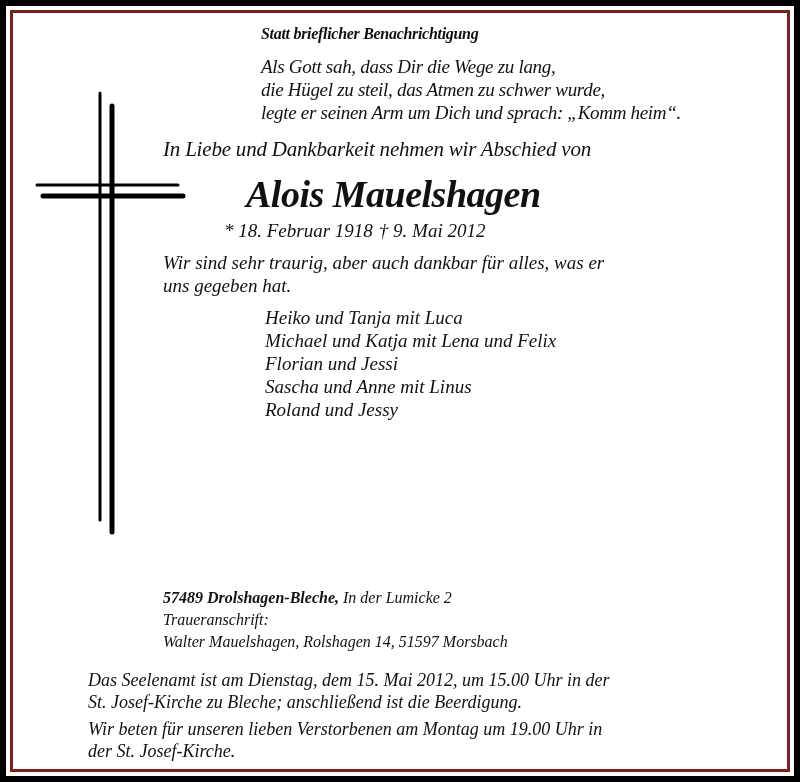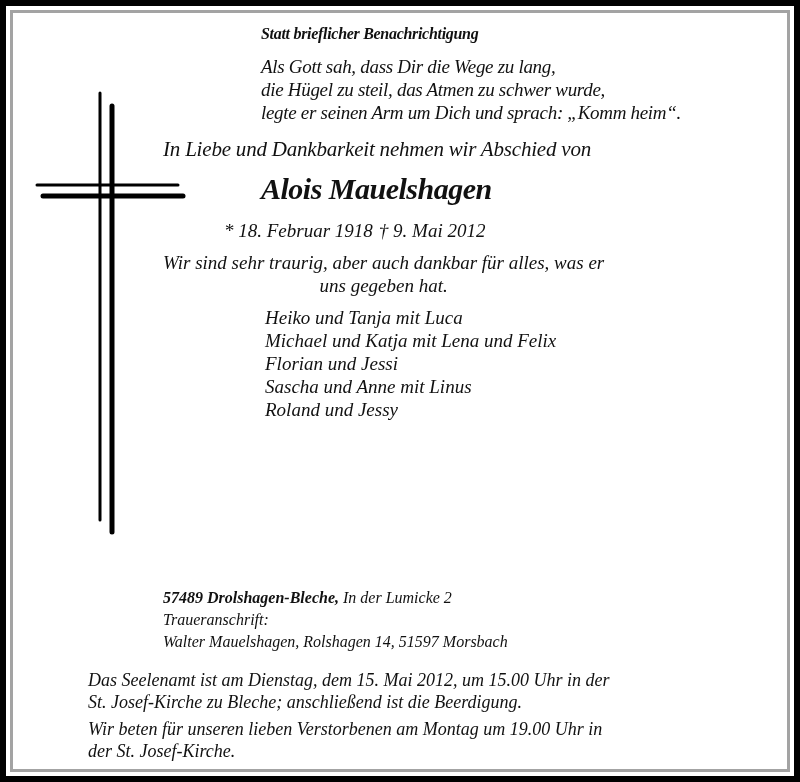--- a/index.html
+++ b/index.html
@@ -12,53 +12,52 @@
       color: #111;
     }
     .frame-outer {
       position: absolute;
       left: 6px; top: 6px; width: 788px; height: 770px;
       background: #fff;
     }
     .frame-inner {
       position: absolute;
       left: 4px; top: 4px; right: 4px; bottom: 4px;
-      border: 3px solid #a3a3a3;
+      border: 3px solid #7f1d1d;
       background: #fff;
     }
     .abs { position: absolute; white-space: nowrap; }
 
     .header-note {
       left: 248px; top: 12px;
       font-size: 16px; font-weight: bold; font-style: italic;
       letter-spacing: -0.3px;
     }
     .poem {
       left: 248px; top: 42px;
       font-size: 19px; font-style: italic; line-height: 23px;
       letter-spacing: -0.3px;
     }
     .intro {
       left: 150px; top: 124px;
       font-size: 21px; font-style: italic; letter-spacing: -0.2px; text-align: center;
     }
     .deceased-name {
       left: 233px; top: 159px;
-      font-size: 30px; font-weight: bold; font-style: italic;
+      font-size: 38px; font-weight: bold; font-style: italic;
       letter-spacing: -0.5px;
-      margin-left: 15px;
     }
     .dates {
       left: 211px; top: 207px;
       font-size: 19px; font-style: italic;
     }
     .dates .death { margin-left: 6px; }
     .thanks {
       left: 150px; top: 238px;
-      font-size: 19px; font-style: italic; line-height: 23px; text-align: center;
+      font-size: 19px; font-style: italic; line-height: 23px;
     }
     .family {
       left: 252px;
       font-size: 19px; font-style: italic; line-height: 23px;
     }
     .family .head { font-weight: bold; }
     .family-1 { top: 293px; }
     .family-2 { top: 459px; }
 
     .address {

